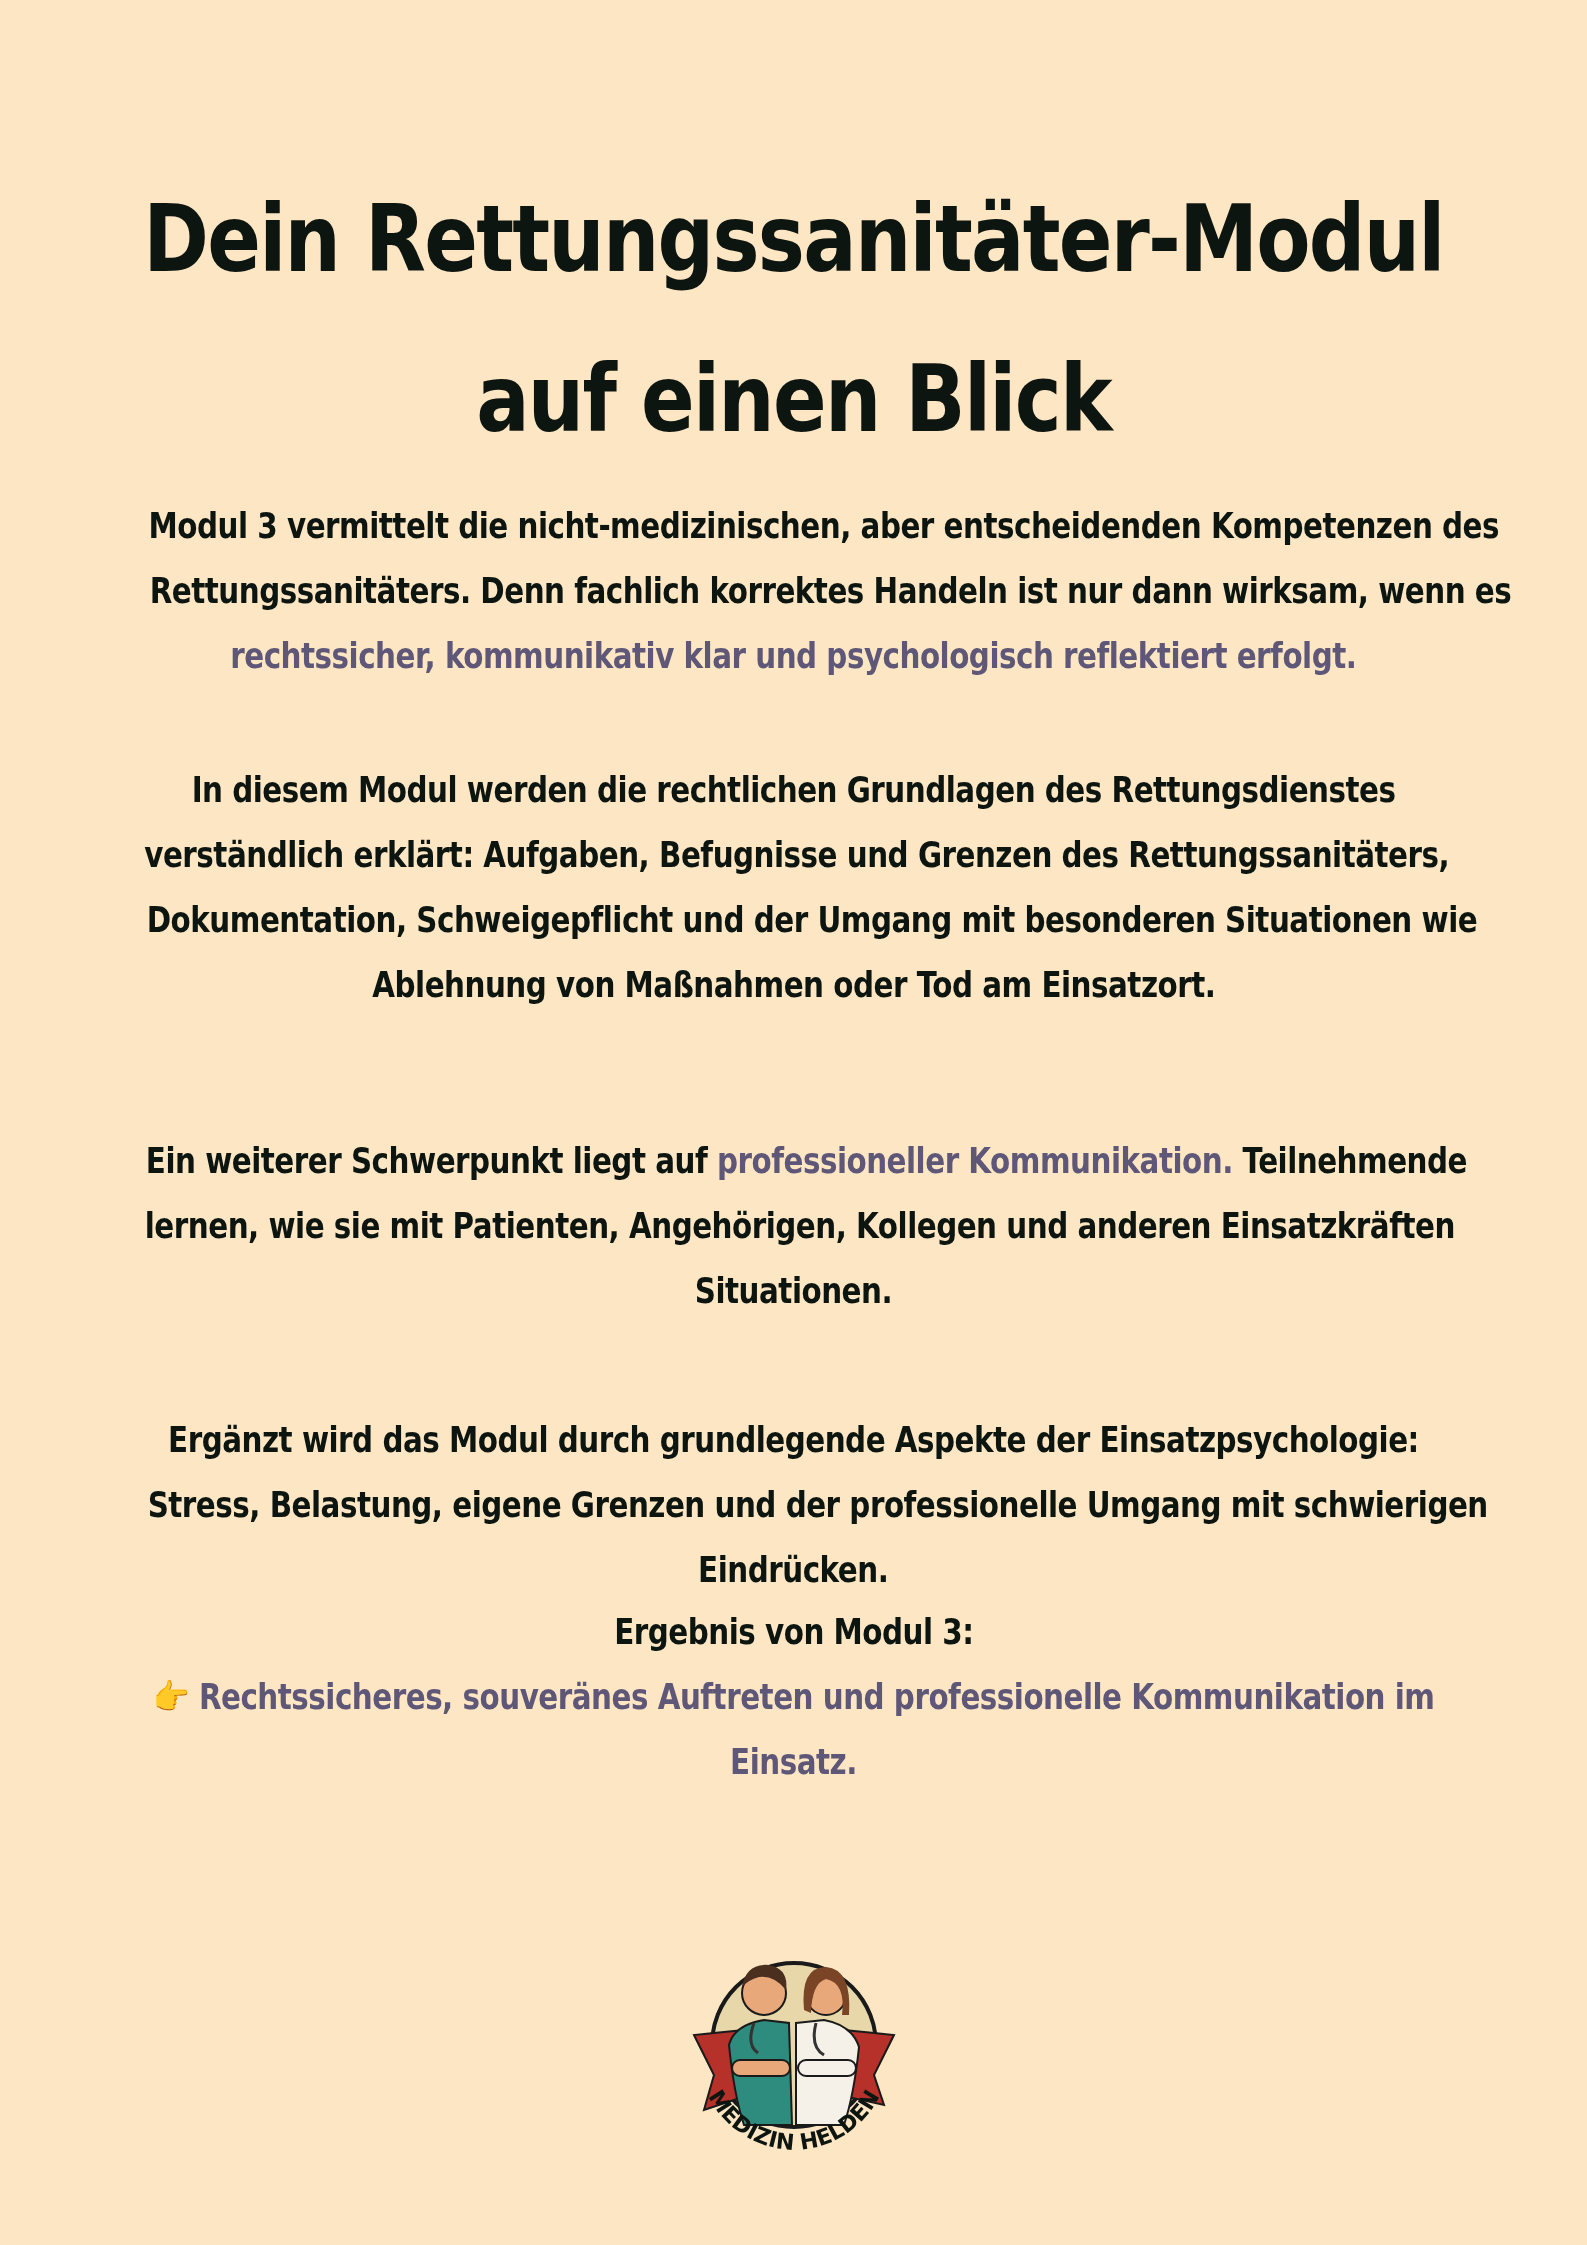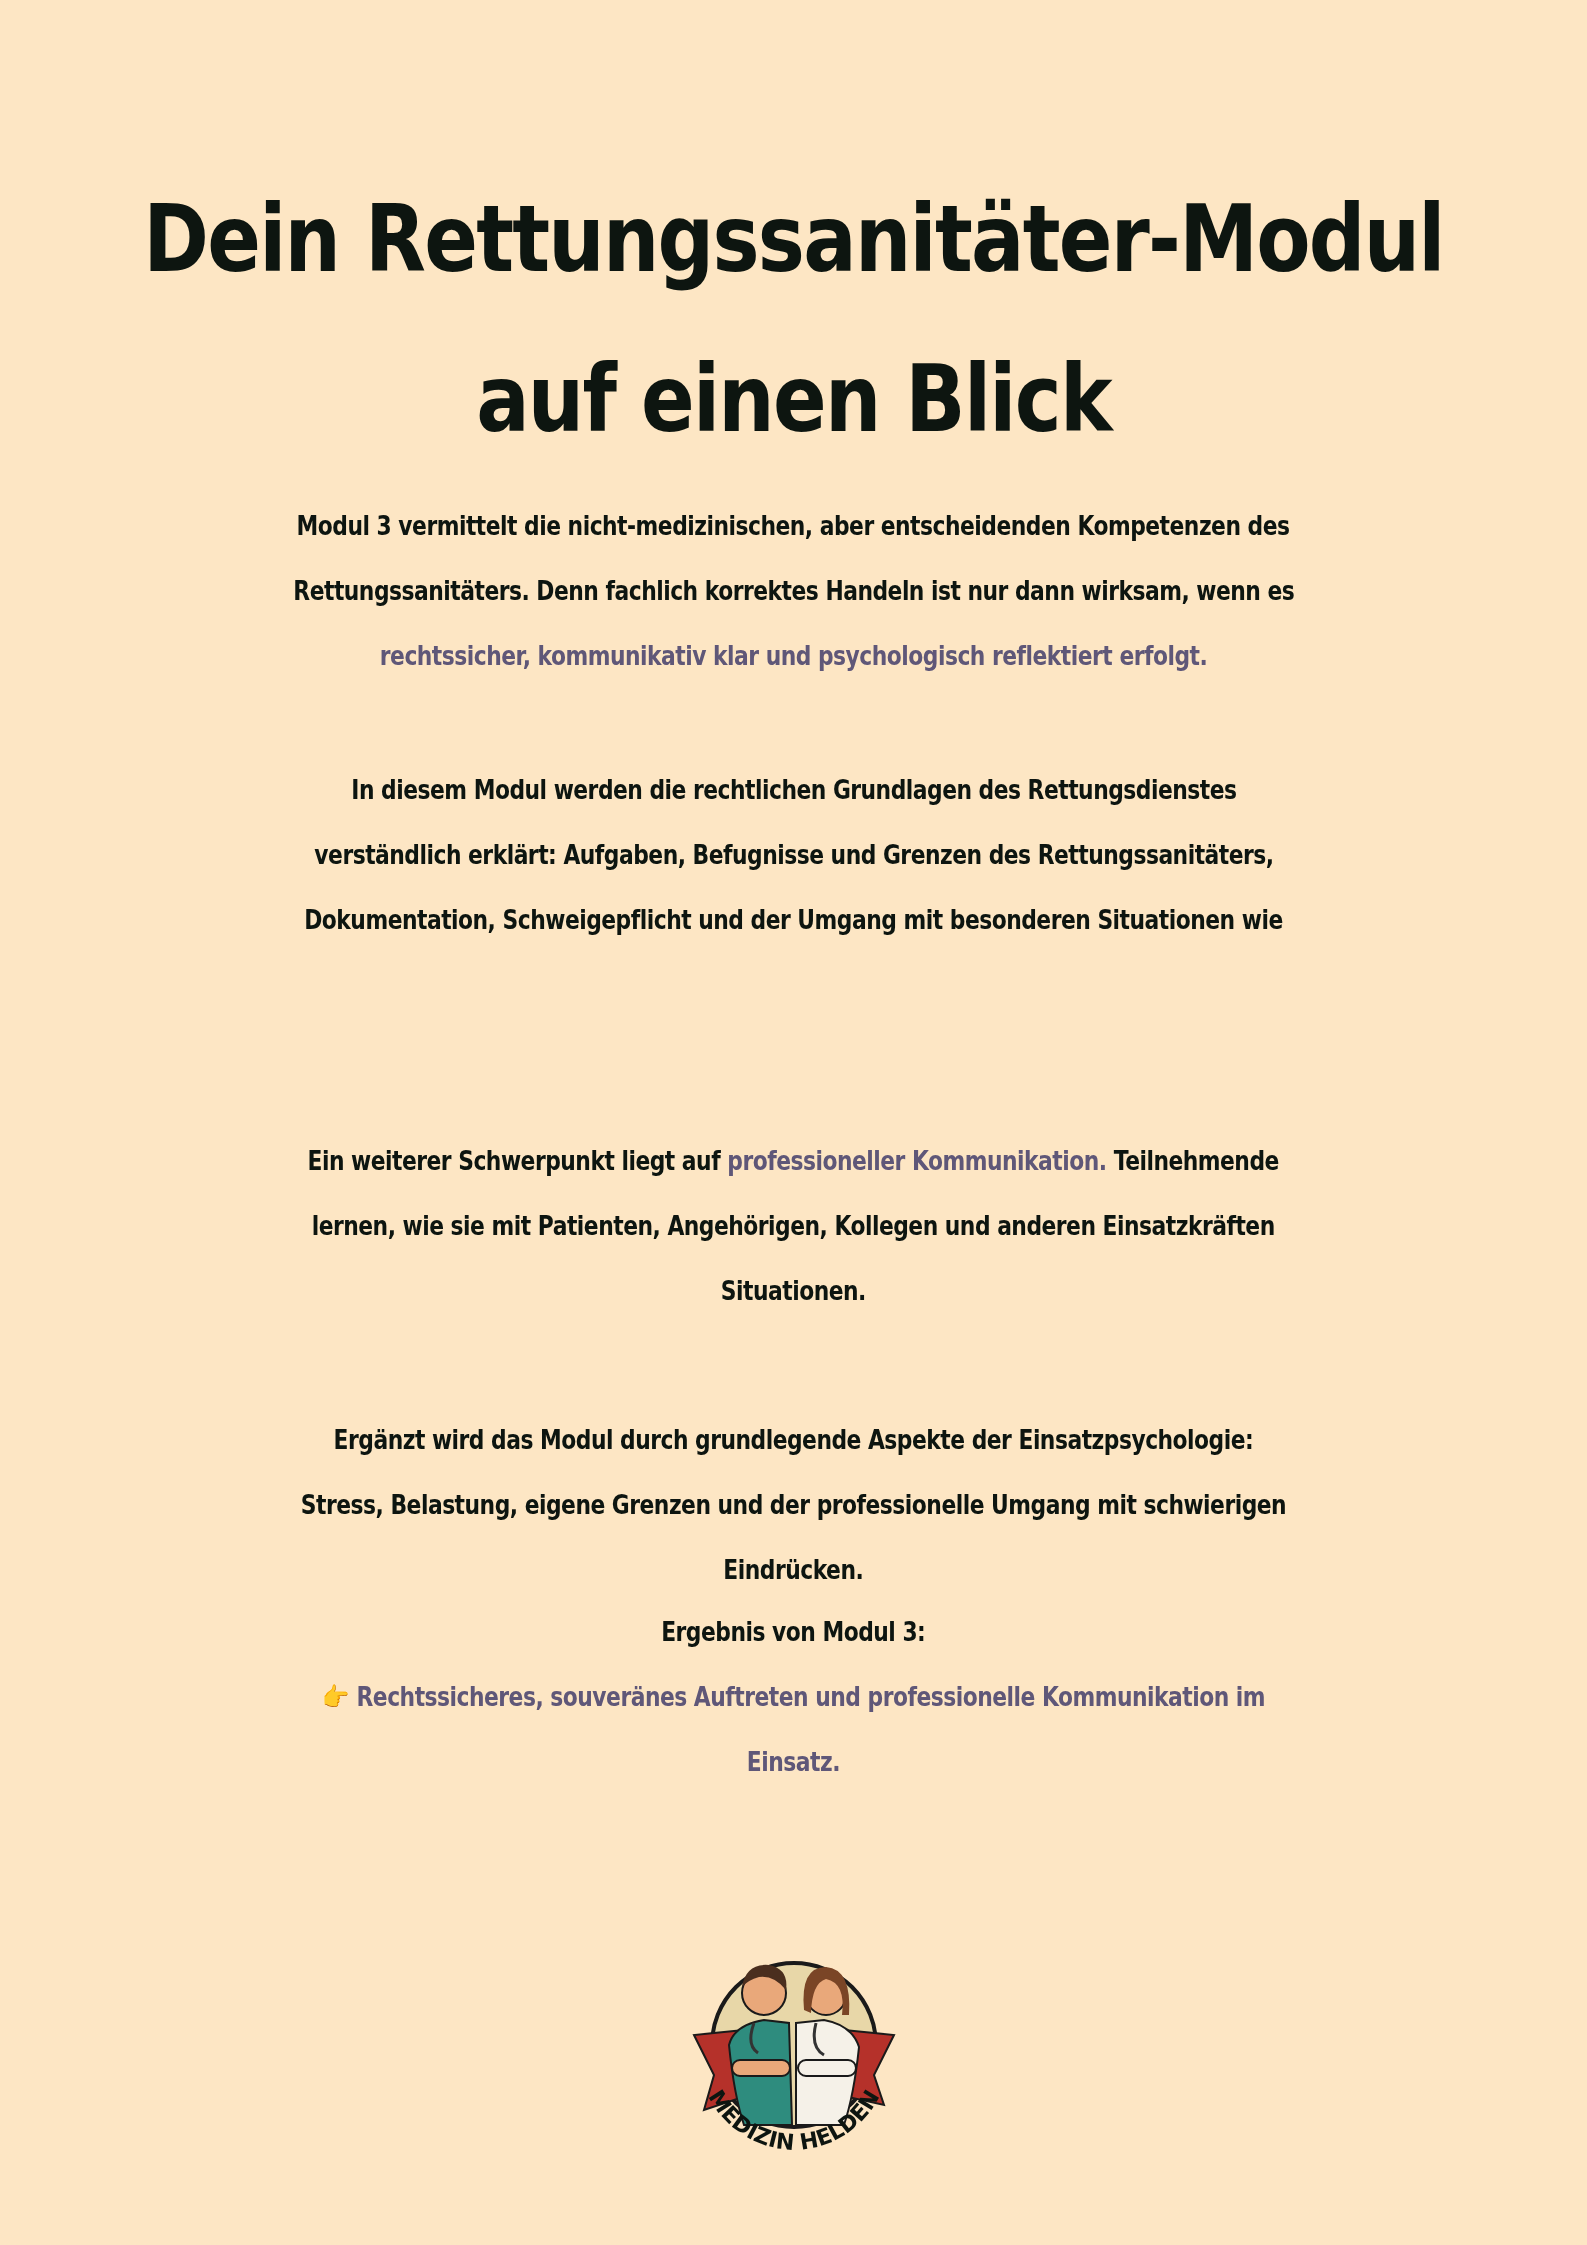--- a/index.html
+++ b/index.html
@@ -38,21 +38,21 @@
       margin: 0;
     }
     .title .line { display: block; }
     .body-block {
       position: absolute;
       left: 20px;
       width: 1547px;
       text-align: center;
       font-family: "DejaVu Sans", sans-serif;
       font-weight: bold;
-      font-size: 26px;
+      font-size: 35px;
       line-height: 65px;
       letter-spacing: -0.6px;
       margin: 0;
     }
     .body-block .row {
       display: block;
       white-space: nowrap;
     }
     .squeeze {
       display: inline-block;
@@ -90,20 +90,21 @@
   <p class="body-block" id="para1">
     <span class="row"><span class="squeeze">Modul 3 vermittelt die nicht-medizinischen, aber entscheidenden Kompetenzen des</span></span>
     <span class="row"><span class="squeeze">Rettungssanitäters. Denn fachlich korrektes Handeln ist nur dann wirksam, wenn es</span></span>
     <span class="row"><span class="squeeze accent">rechtssicher, kommunikativ klar und psychologisch reflektiert erfolgt.</span></span>
   </p>
 
   <p class="body-block" id="para2">
     <span class="row"><span class="squeeze">In diesem Modul werden die rechtlichen Grundlagen des Rettungsdienstes</span></span>
     <span class="row"><span class="squeeze">verständlich erklärt: Aufgaben, Befugnisse und Grenzen des Rettungssanitäters,</span></span>
     <span class="row"><span class="squeeze">Dokumentation, Schweigepflicht und der Umgang mit besonderen Situationen wie</span></span>
+    <span class="row"><span class="squeeze">Ablehnung von Maßnahmen oder Tod am Einsatzort.</span></span>
   </p>
 
   <p class="body-block" id="para3">
     <span class="row"><span class="squeeze"><span>Ein weiterer Schwerpunkt liegt auf </span><span class="accent">professioneller Kommunikation.</span><span> Teilnehmende</span></span></span>
     <span class="row"><span class="squeeze">lernen, wie sie mit Patienten, Angehörigen, Kollegen und anderen Einsatzkräften</span></span>
     <span class="row"><span class="squeeze">Situationen.</span></span>
   </p>
 
   <p class="body-block" id="para4">
     <span class="row"><span class="squeeze">Ergänzt wird das Modul durch grundlegende Aspekte der Einsatzpsychologie:</span></span>

